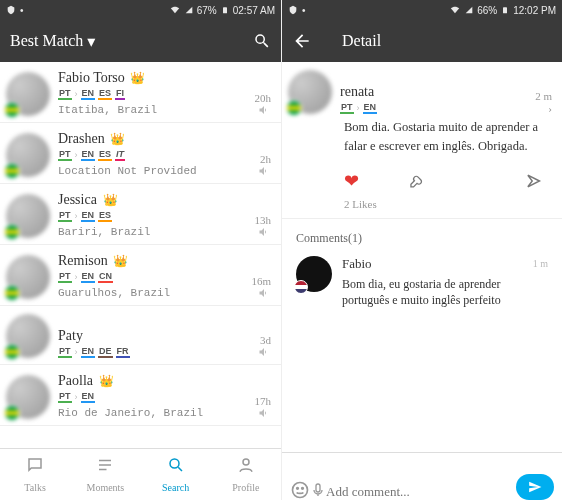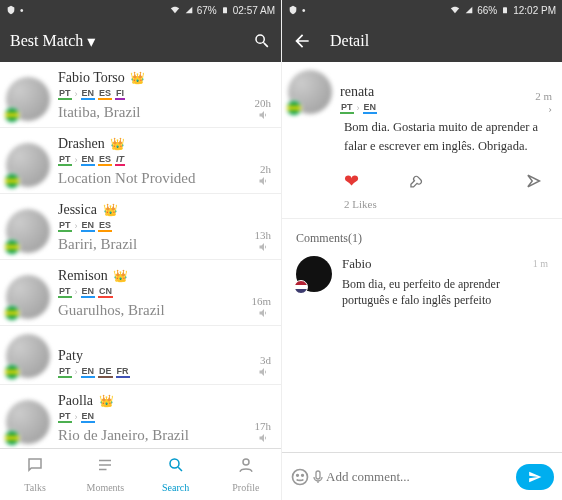--- a/index.html
+++ b/index.html
@@ -2,60 +2,60 @@
 <html><head>
 <meta charset="utf-8">
 <style>
   * { margin: 0; padding: 0; box-sizing: border-box; }
   body { font-family: -apple-system, Helvetica, Arial, sans-serif; background: #888; display: flex; width: 562px; height: 500px; overflow: hidden; font-size: 12px; }
   .phone { width: 281px; height: 500px; background: #fff; display: flex; flex-direction: column; position: relative; }
   .phone + .phone { border-left: 1px solid #eee; }
   .statusbar { height: 20px; background: #3a3a3a; color: #e8e8e8; display: flex; align-items: center; justify-content: space-between; padding: 0 6px; font-size: 10px; }
   .statusbar .sbleft, .statusbar .sbright { display: flex; align-items: center; gap: 4px; }
   .statusbar svg { fill: #e8e8e8; }
-  .topbar { height: 42px; background: #3a3a3a; color: #fff; display: flex; align-items: center; padding: 0 10px; gap: 18px; }
+  .topbar { height: 42px; background: #3a3a3a; color: #fff; display: flex; align-items: center; padding: 0 10px; gap: 30px; }
   .topbar .title { font-family: "Lucida Handwriting", cursive; font-size: 16px; flex: 1; display: flex; align-items: center; gap: 4px;}
   .content { flex: 1; overflow-y: hidden; background: #fff; }
   .row { display: flex; padding: 8px 10px 6px 6px; border-bottom: 1px solid #eee; gap: 8px; align-items: flex-end; }
   .avatar { width: 44px; height: 44px; border-radius: 50%; background: radial-gradient(circle at 30% 30%, #ccc, #999); flex-shrink: 0; position: relative; filter: blur(2px); }
   .flagbadge { position: absolute; bottom: -2px; left: -2px; width: 16px; height: 16px; border-radius: 50%; background: linear-gradient(to bottom, #009c3b 33%, #ffdf00 33%, #ffdf00 66%, #009c3b 66%); border: 1px solid #fff; filter: none; }
   .rowbody { flex: 1; min-width: 0; }
   .namerow { display: flex; align-items: center; gap: 6px; }
   .name { font-family: "Lucida Handwriting", cursive; font-size: 14px; color: #333; }
   .crown { color: #f4b400; font-size: 12px; }
   .langs { display: flex; gap: 3px; align-items: center; margin-top: 2px; }
   .lang { font-size: 9px; font-weight: bold; color: #555; border-bottom: 2px solid #888; padding: 0 1px; }
   .lang.pt { border-color: #4caf50; }
   .lang.en { border-color: #2196f3; }
   .lang.es { border-color: #ff9800; }
   .lang.it { border-color: #e91e63; font-style: italic; }
   .lang.fi { border-color: #9c27b0; }
   .lang.cn { border-color: #f44336; }
   .lang.de { border-color: #795548; }
   .lang.fr { border-color: #3f51b5; }
   .langsep { color: #bbb; font-size: 9px; }
-  .loc { font-family: Liberation Serif, serif; font-size: 15px; color: #888; margin-top: 4px; }
+  .loc { font-family: Liberation Mono, monospace; font-size: 11px; color: #888; margin-top: 4px; }
   .rowmeta { display: flex; flex-direction: column; align-items: flex-end; gap: 0; color: #999; font-size: 11px; font-family: "Lucida Handwriting", cursive; margin-left: 24px; }
   .speak { color: #999; }
   .bottomnav { height: 52px; border-top: 1px solid #ddd; display: flex; }
   .navitem { flex: 1; display: flex; flex-direction: column; align-items: center; justify-content: center; gap: 8px; color: #999; font-family: "Lucida Handwriting", cursive; font-size: 10px; }
   .navitem.active { color: #0099cc; }
   .navitem svg { width: 18px; height: 18px; }
   
   .postbody { font-family: "Lucida Handwriting", cursive; font-size: 12.5px; color: #333; line-height: 1.5; padding: 4px 14px 8px 62px; }
   .actions { display: flex; gap: 50px; padding: 6px 20px 4px 62px; color: #777; align-items: center;}
   .meta2 { font-family: "Lucida Handwriting", cursive; color: #999; font-size: 11px; padding: 2px 0 8px 62px; border-bottom: 1px solid #eee;}
   .chead { font-family: "Lucida Handwriting", cursive; color: #666; padding: 12px 14px 4px 14px; font-size: 12px;}
   .commentrow { display: flex; gap: 10px; padding: 6px 14px; }
   .cav { width: 36px; height: 36px; border-radius: 50%; background: #111; position: relative; flex-shrink: 0; }
   .cav .usflag { position: absolute; bottom: -2px; left: -2px; width: 14px; height: 14px; border-radius: 50%; background: linear-gradient(to bottom, #b22234 33%, #fff 33%, #fff 66%, #3c3b6e 66%); border: 1px solid #fff;}
   .commentbody .name { font-size: 13px; }
   .commentbody .text { font-family: "Lucida Handwriting", cursive; font-size: 12px; color: #333; margin-top: 4px; line-height: 1.4; }
   .commentmeta { color: #bbb; font-size: 10px; font-family: "Lucida Handwriting", cursive; }
-  .inputbar { height: 48px; border-top: 1px solid #ddd; display: flex; align-items: center; padding: 0 8px; color: #999; }
+  .inputbar { height: 48px; border-top: 1px solid #ddd; display: flex; align-items: flex-end; padding: 0 8px; color: #999; }
   .inputbar input { flex: 1; border: none; outline: none; font-family: "Lucida Handwriting", cursive; font-size: 13px; color: #666; background: transparent; }
   .sendbtn { width: 38px; height: 26px; background: #00aeef; border-radius: 13px; display: flex; align-items: center; justify-content: center; }
   .heart { color: #e53935; font-size: 18px; }
 </style>
 </head>
 <body>
 
 <div class="phone">
   <div class="statusbar">
     <div class="sbleft">
@@ -330,21 +330,21 @@
     <div id="comments">
   <div class="commentrow">
     <div class="cav">
             <div class="usflag"></div>
           </div>
     <div class="commentbody" style="flex:1">
       <div style="display:flex;justify-content:space-between;align-items:center">
         <span class="name">Fabio</span>
         <span class="commentmeta">1 m</span>
       </div>
-      <div class="text">Bom dia, eu perfeito de aprender português e falo inglês perfeito</div>
+      <div class="text">Bom dia, eu gostaria de aprender português e muito inglês perfeito</div>
     </div>
   </div>
       </div>
   </div>
   <div class="inputbar">
     <svg width="20" height="20" viewBox="0 0 24 24" fill="none" stroke="#999" stroke-width="2">
         <circle cx="12" cy="12" r="9"></circle>
         <circle cx="9" cy="10" r="1" fill="#999"></circle>
         <circle cx="15" cy="10" r="1" fill="#999"></circle>
         <path d="M8 15c1 1.5 7 1.5 8 0"></path>

